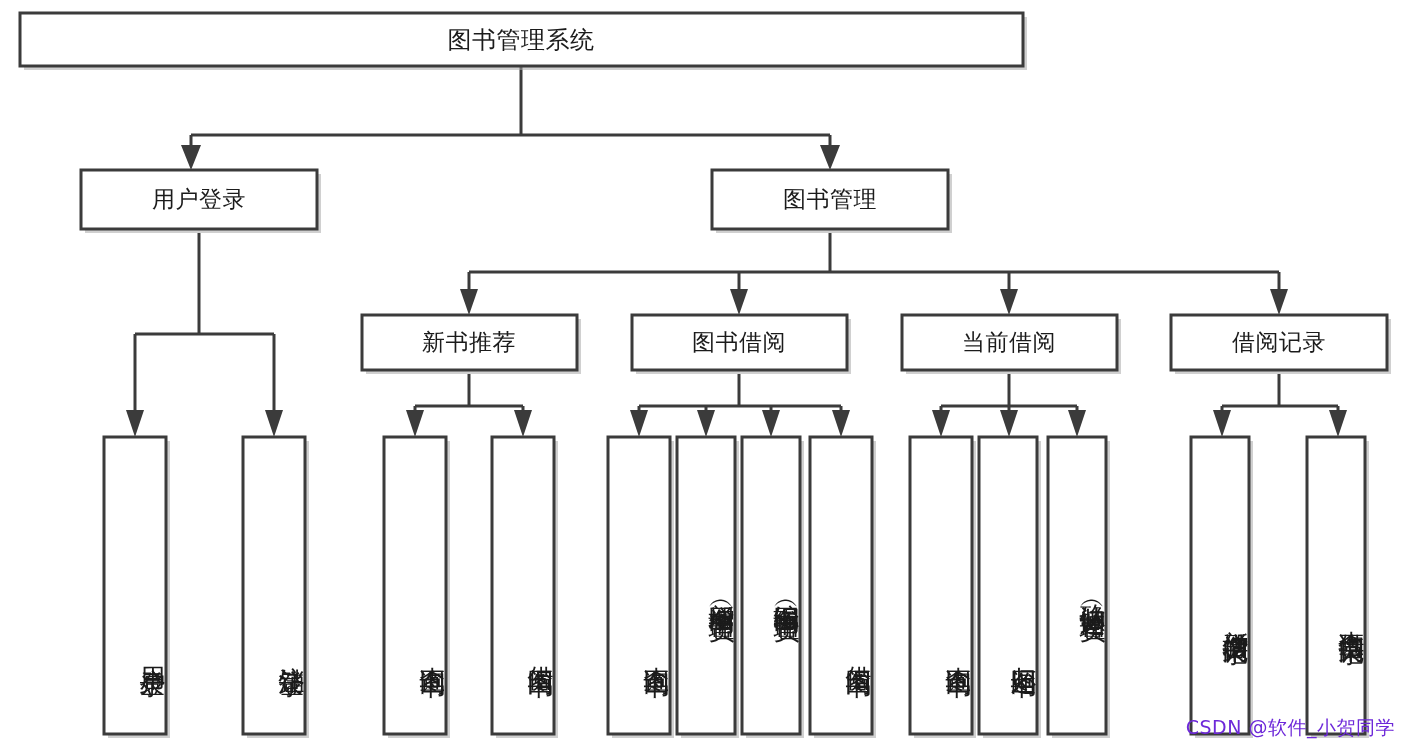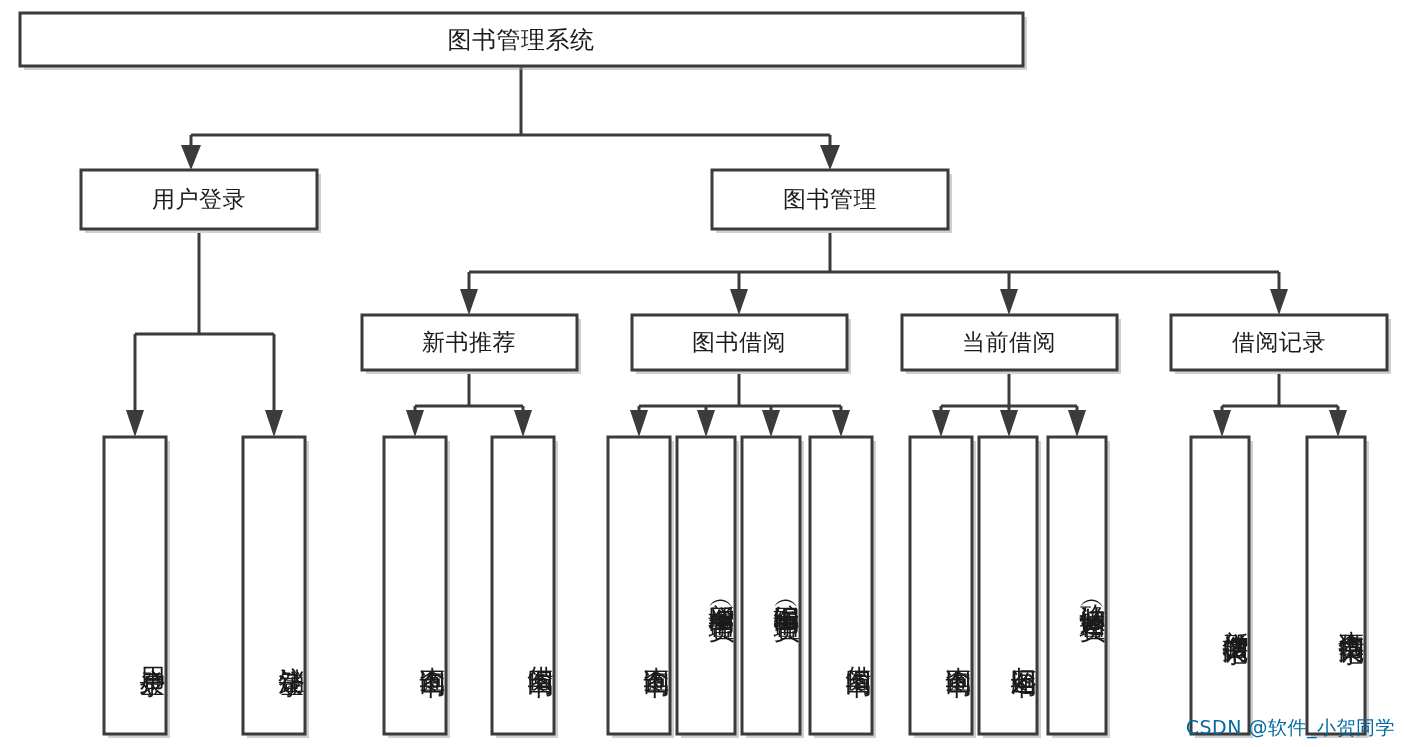--- a/index.html
+++ b/index.html
@@ -74,21 +74,21 @@
     display: flex;
     align-items: flex-start;
     justify-content: center;
   }
   .watermark {
     position: absolute;
     right: 10px;
     bottom: 6px;
     font-family: "DejaVu Sans", "Liberation Sans", sans-serif;
     font-size: 19px;
-    color: #0369a1;
+    color: #6d28d9;
     letter-spacing: 0.5px;
     white-space: nowrap;
   }
 </style>
 </head>
 <body>
 
 <div id="diagram-root">
 
   <svg id="flow" viewBox="0 0 1405 747">

